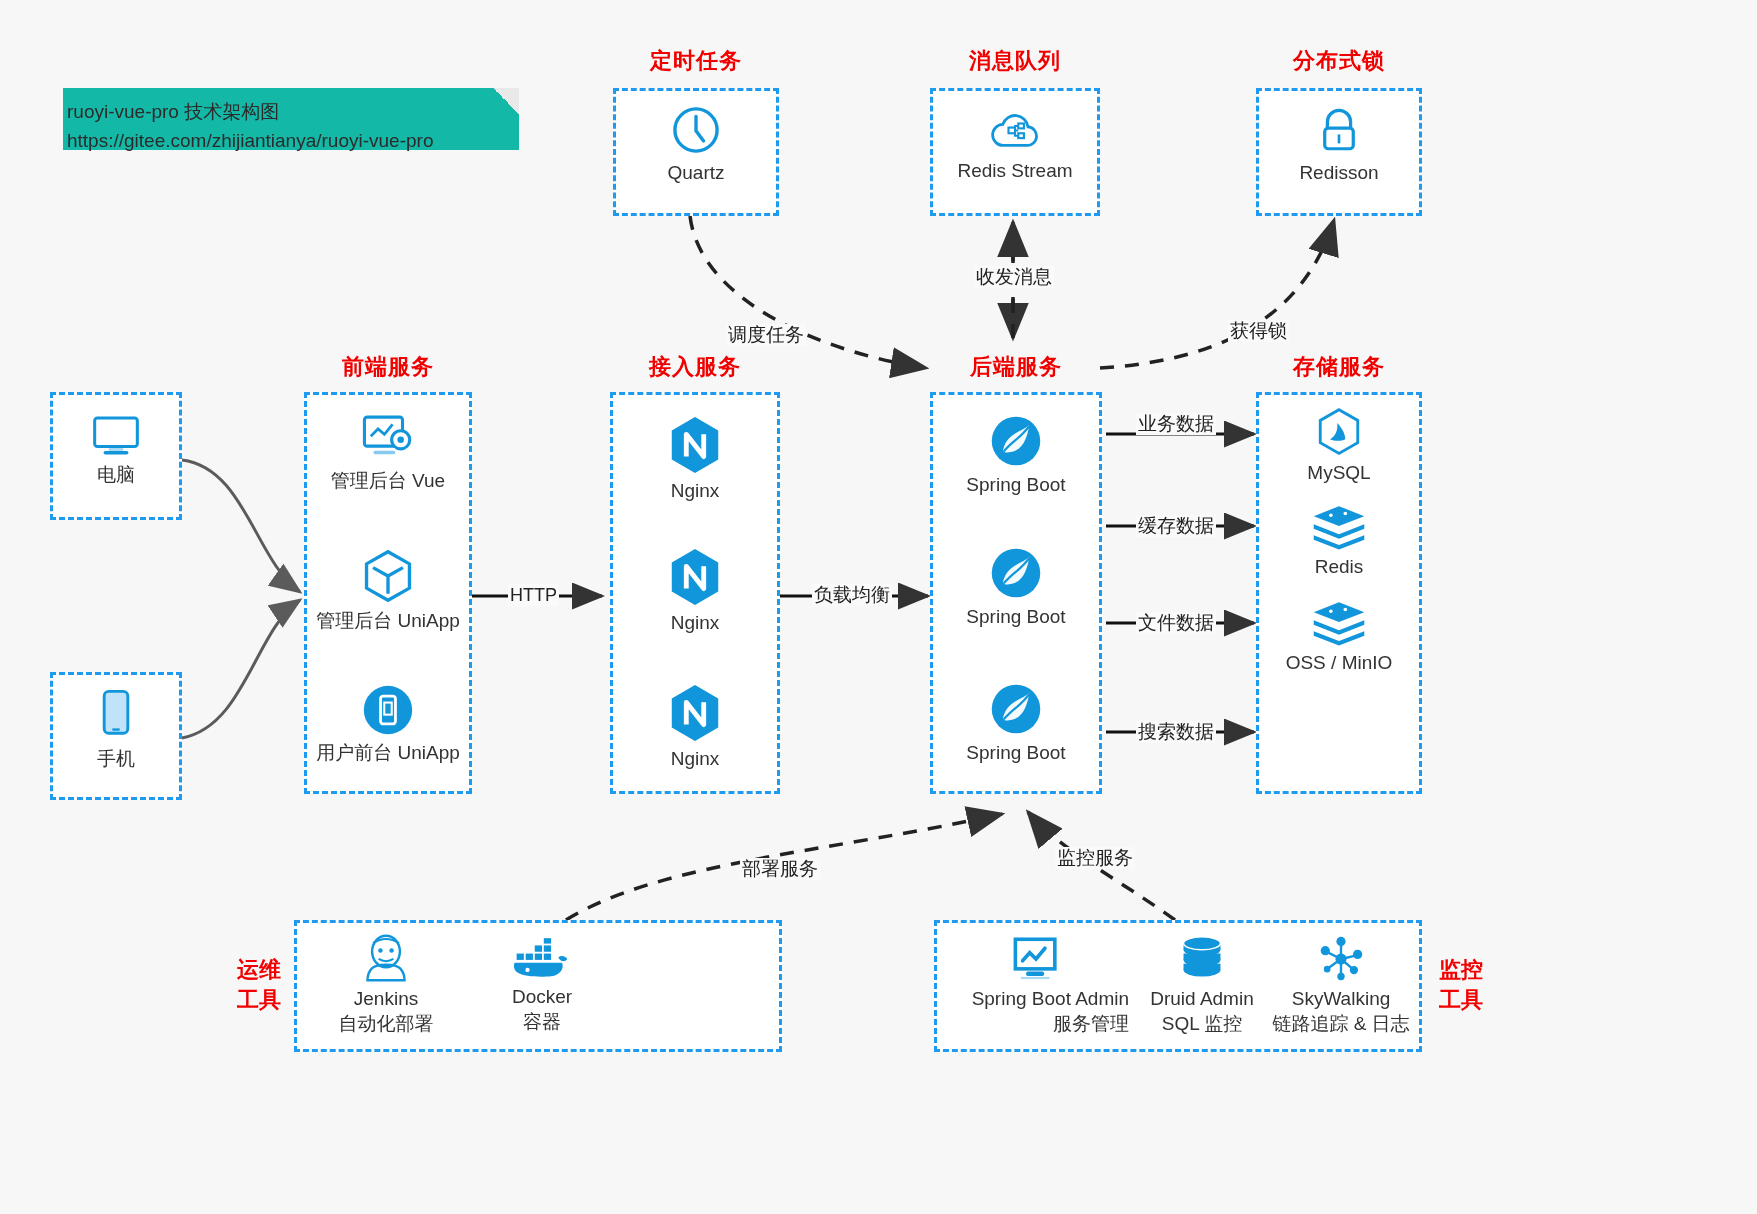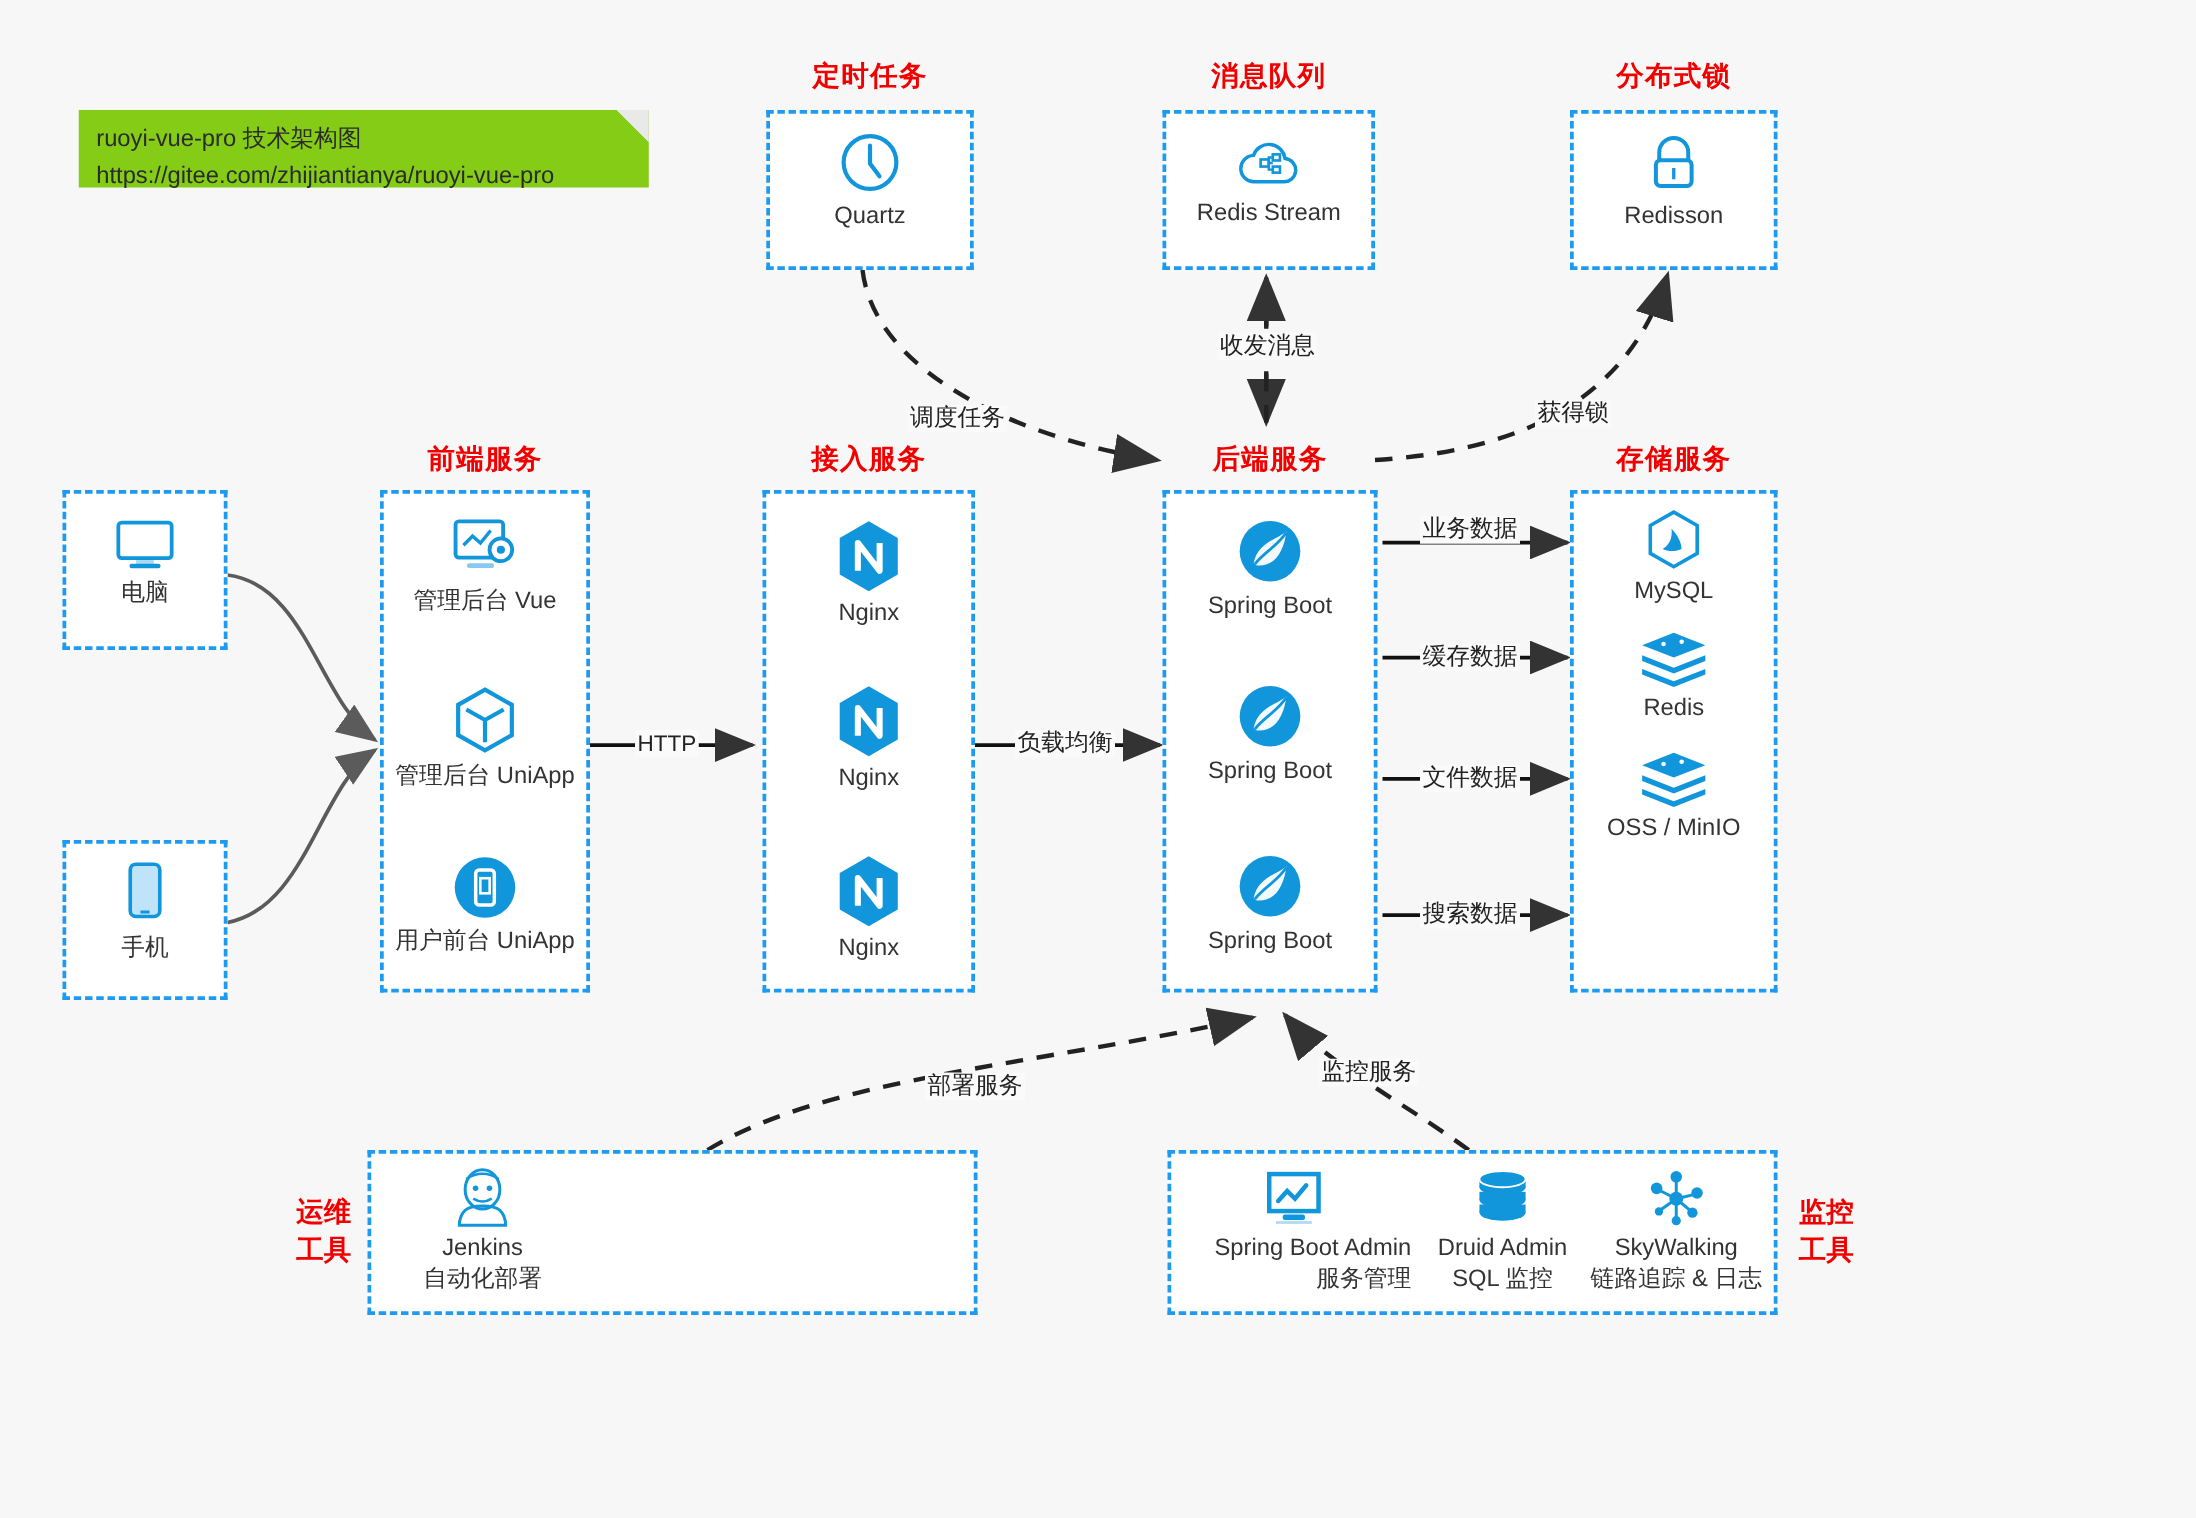--- a/index.html
+++ b/index.html
@@ -8,23 +8,23 @@
     background:#f7f7f7;
     font-family:"Liberation Sans","DejaVu Sans",sans-serif;
     position:relative;overflow:hidden;
   }
   .canvas{position:absolute;inset:0;}
   svg.edges{position:absolute;left:0;top:0;width:1757px;height:1214px;pointer-events:none;}
 
   
   .note{
     position:absolute;left:63px;top:88px;width:456px;height:62px;
-    background:#84cc16;
+    background:#14b8a6;
     box-sizing:border-box;
-    padding:9px 14px 0 14px;
+    padding:9px 14px 0 4px;
     font-size:19px;color:#2b2b2b;line-height:29px;
     white-space:nowrap;
   }
   .note .fold{
     position:absolute;right:0;top:0;width:26px;height:26px;
     background:linear-gradient(225deg,#e9e9e9 0 50%,transparent 50%);
   }
 
   
   .box{
@@ -313,20 +313,38 @@
         <path d="M13 38 c5 -5 25 -5 30 0 c4 4 5 9 5 13 H8 c0 -4 1 -9 5 -13 z" fill="none" stroke="#1296db" stroke-width="2.6"></path>
         <circle cx="22" cy="19" r="2.4" fill="#1296db"></circle>
           <circle cx="34" cy="19" r="2.4" fill="#1296db"></circle>
         <path d="M20 28 q8 5 16 0" fill="none" stroke="#1296db" stroke-width="2.2"></path>
         <path d="M14 11 q14 -9 28 0" fill="none" stroke="#1296db" stroke-width="2.2"></path>
       </svg>
       <div class="cap">Jenkins</div>
       <div class="cap2">自动化部署</div>
     </div>
 
+    <div class="node" style="left:170px;top:14px;width:150px;">
+      <svg class="ico" width="58" height="44" viewBox="0 0 64 48">
+        <g fill="#1296db">
+          <rect x="14" y="18" width="8" height="7"></rect>
+            <rect x="24" y="18" width="8" height="7"></rect>
+          <rect x="34" y="18" width="8" height="7"></rect>
+            <rect x="24" y="9" width="8" height="7"></rect>
+          <rect x="34" y="9" width="8" height="7"></rect>
+            <rect x="34" y="1" width="8" height="6"></rect>
+          <rect x="4" y="18" width="8" height="7"></rect>
+        </g>
+        <path d="M2 28 h52 c3 6 -2 14 -12 15 c-9 1 -30 1 -37 -4 c-4 -3 -5 -8 -3 -11 z" fill="#1296db"></path>
+        <path d="M50 22 c6 -4 10 2 10 2 c-3 4 -8 3 -10 -2 z" fill="#1296db"></path>
+        <circle cx="16" cy="36" r="2.4" fill="#fff"></circle>
+      </svg>
+      <div class="cap">Docker</div>
+      <div class="cap2">容器</div>
+    </div>
 
   </div>
 
   <div class="box" style="left:934px;top:920px;width:488px;height:132px;">
 
     <div class="node" style="left:6px;top:12px;width:186px;text-align:right;">
       <svg class="ico" width="52" height="48" viewBox="0 0 58 52">
         <rect x="6" y="4" width="44" height="33" fill="none" stroke="#1296db" stroke-width="4"></rect>
         <path d="M14 28 l8 -9 l7 7 l10 -12" fill="none" stroke="#1296db" stroke-width="4" stroke-linecap="round"></path>
         <rect x="18" y="40" width="20" height="5" rx="2" fill="#1296db"></rect>

